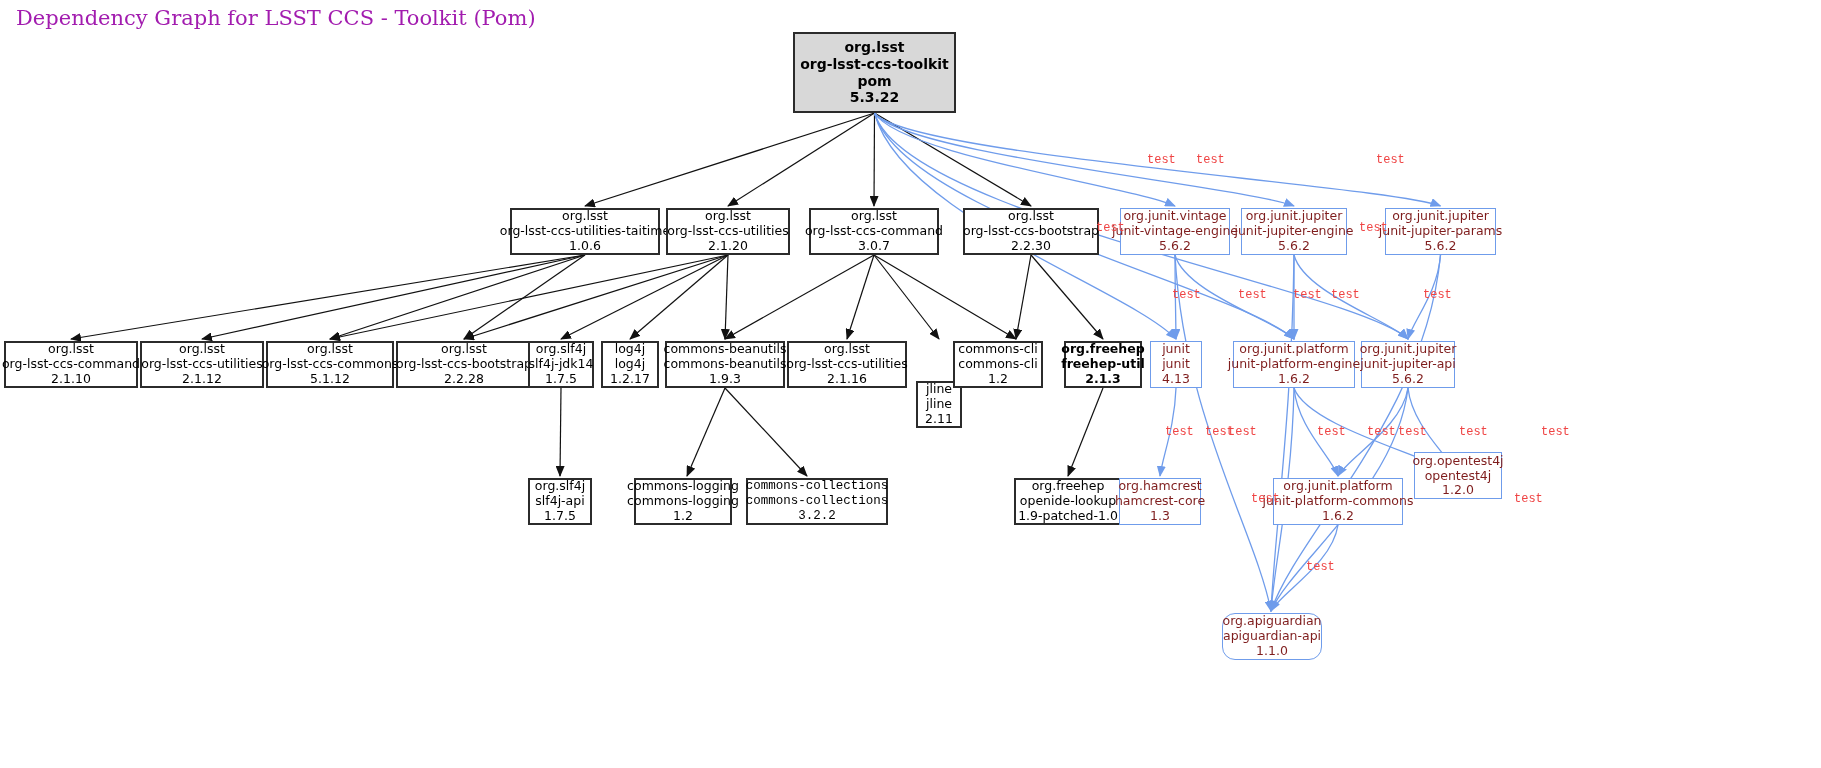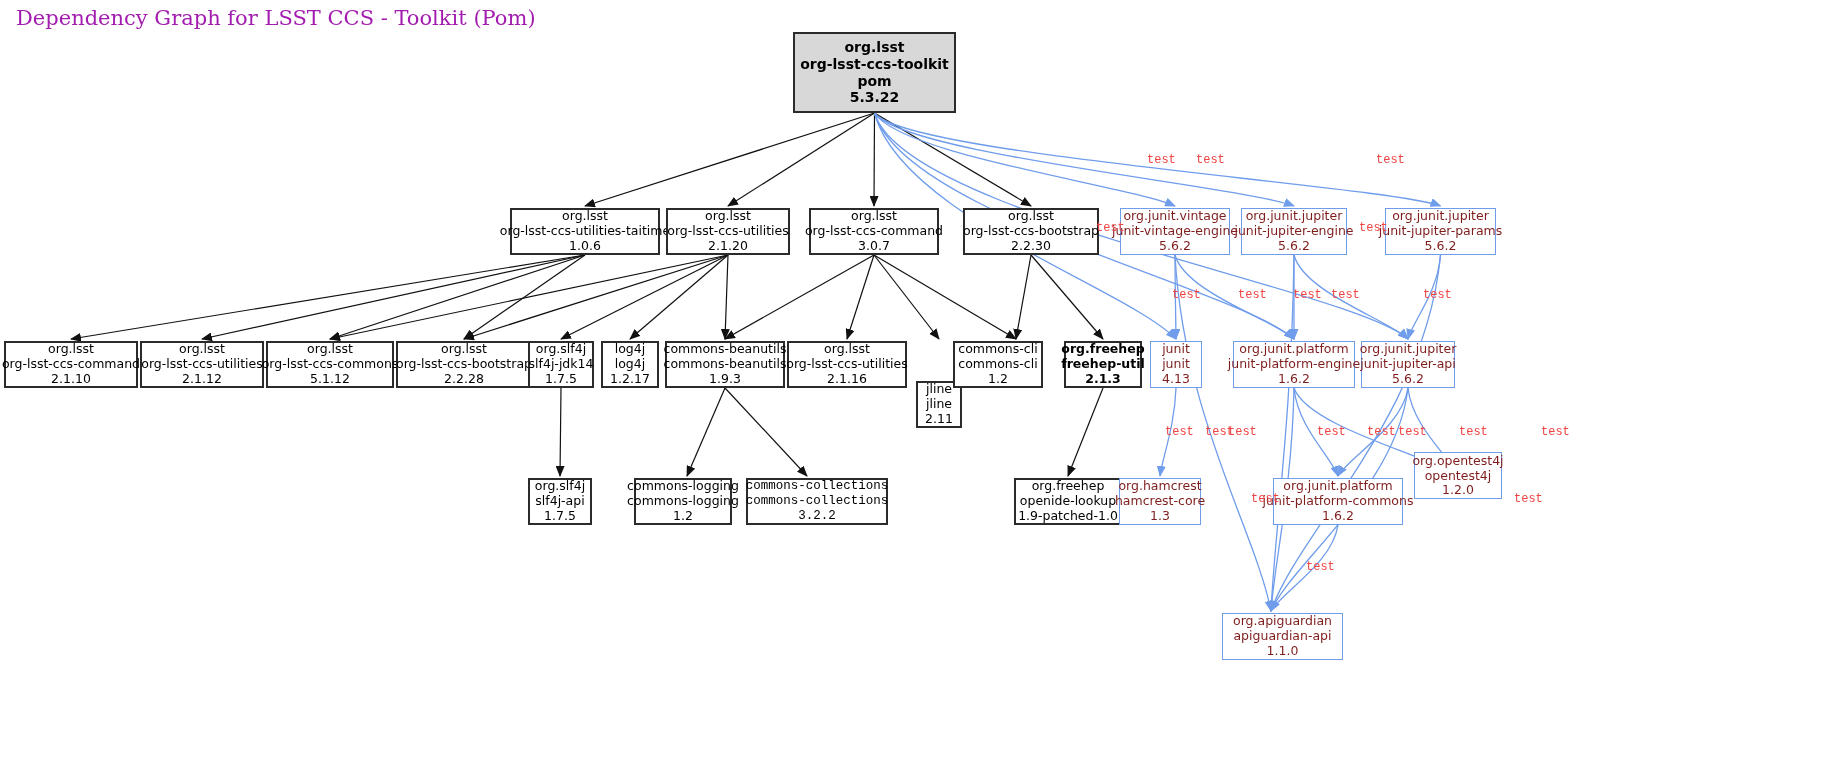--- a/index.html
+++ b/index.html
@@ -273,21 +273,21 @@
       <div class="node test" style="left: 1273px; top: 478px; width: 130px; height: 47px;">
         <span class="nline">org.junit.platform</span>
         <span class="nline">junit-platform-commons</span>
         <span class="nline">1.6.2</span>
       </div>
       <div class="node test" style="left: 1414px; top: 452px; width: 88px; height: 47px; justify-content: flex-end;">
         <span class="nline">org.opentest4j</span>
         <span class="nline">opentest4j</span>
         <span class="nline">1.2.0</span>
       </div>
-      <div class="node test" style="left: 1222px; top: 613px; width: 121px; height: 47px;">
+      <div class="node test" style="left: 1222px; top: 613px; width: 100px; height: 47px; border-radius: 13px;">
         <span class="nline">org.apiguardian</span>
         <span class="nline">apiguardian-api</span>
         <span class="nline">1.1.0</span>
       </div>
     </div>
   <div id="labels-group">
       <div class="edge-label" style="left: 1096px; top: 221px;">test</div>
       <div class="edge-label" style="left: 1147px; top: 153px;">test</div>
       <div class="edge-label" style="left: 1196px; top: 153px;">test</div>
       <div class="edge-label" style="left: 1359px; top: 221px;">test</div>

